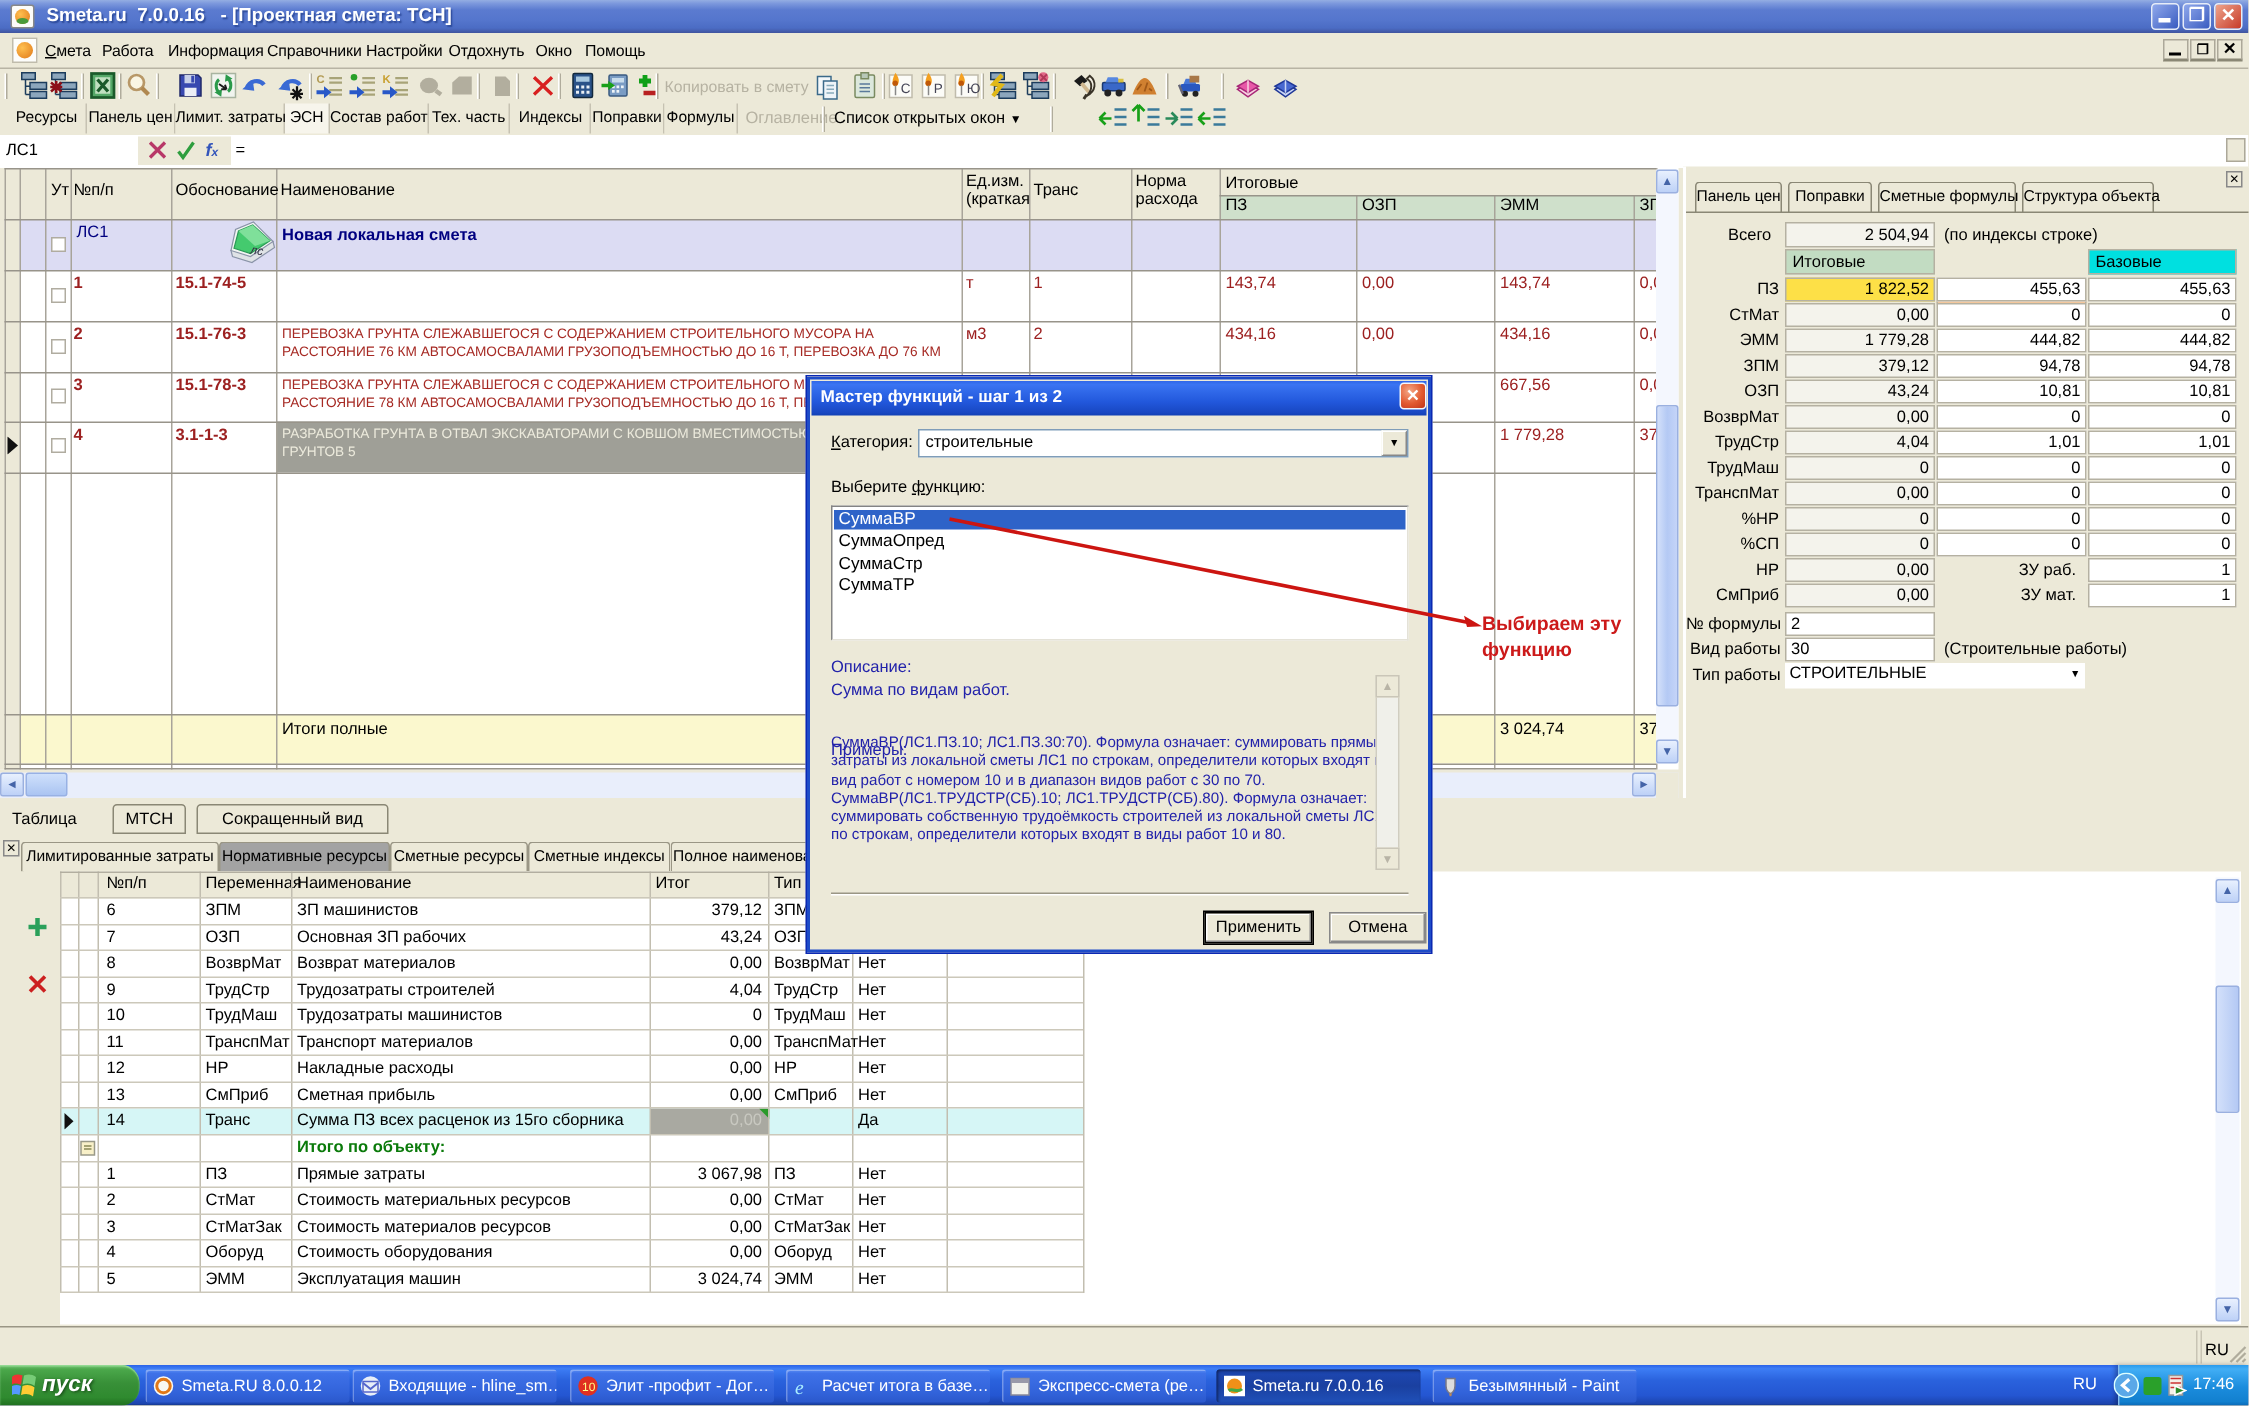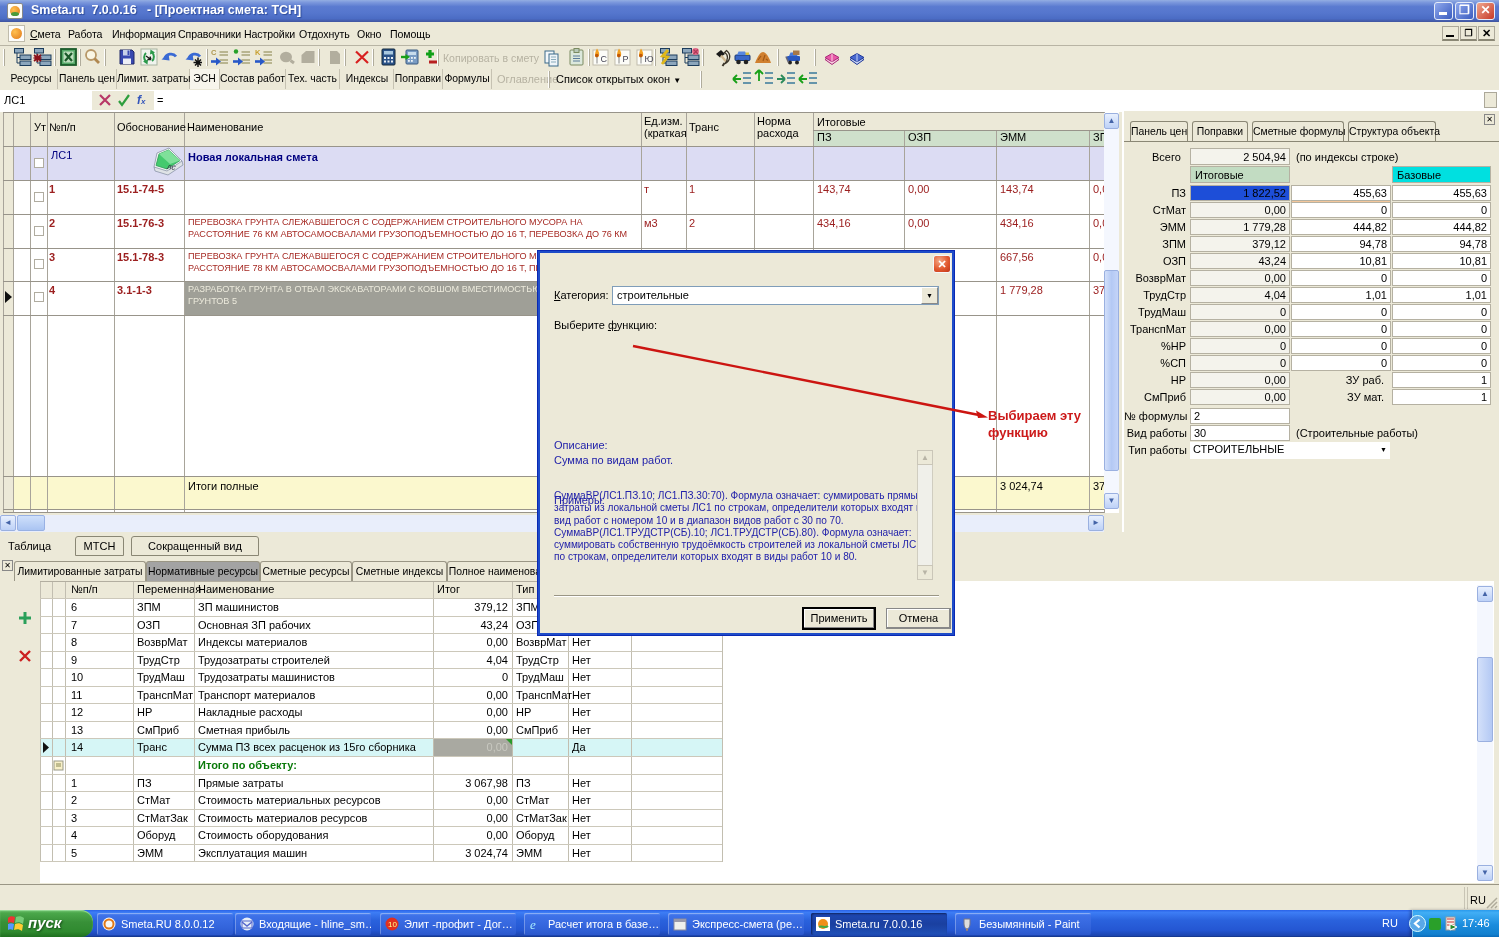--- a/index.html
+++ b/index.html
@@ -398,21 +398,21 @@
 <div class="a" style="left:128px;top:10px;width:92px;height:21px;background:#ece9d8;border:1px solid #8a8775;border-bottom:none;border-radius:3px 3px 0 0;text-align:center;line-height:20px;font-size:10.4px;">Сметные формулы</div>
 <div class="a" style="left:224px;top:10px;width:88px;height:21px;background:#ece9d8;border:1px solid #8a8775;border-bottom:none;border-radius:3px 3px 0 0;text-align:center;line-height:20px;font-size:10.4px;">Структура объекта</div>
 <div class="a" style="left:0;top:30px;width:377px;height:1px;background:#8a8775;"></div>
 <div class="a" style="left:28px;top:40px;">Всего</div>
 <div class="a" style="left:66px;top:37px;width:100px;height:17px;background:#f4f3ec;border:1px solid #b5b1a2;text-align:right;padding:2px 3px 0 0;">2 504,94</div>
 <div class="a" style="left:172px;top:40px;">(по индексы строке)</div>
 <div class="a" style="left:66px;top:55px;width:100px;height:17px;background:#c2dcc2;border:1px solid #b5b1a2;padding:2px 0 0 4px;color:#000;">Итоговые</div>
 <div class="a" style="left:167px;top:55px;width:100px;height:17px;background:#f4c79c;border:1px solid #b5b1a2;padding:2px 0 0 4px;color:#000;margin-top:20px;">Единичные</div>
 <div class="a" style="left:268px;top:55px;width:99px;height:17px;background:#00e0e0;border:1px solid #b5b1a2;padding:2px 0 0 4px;color:#000;">Базовые</div>
 <div class="a" style="left:0;top:76px;width:62px;text-align:right;">ПЗ</div>
-<div class="a" style="left:66px;top:74px;width:100px;height:16px;background:#1d4ed8;border:1px solid #b5b1a2;text-align:right;padding:1px 3px 0 0;">1 822,52</div>
+<div class="a" style="left:66px;top:74px;width:100px;height:16px;background:#fde047;border:1px solid #b5b1a2;text-align:right;padding:1px 3px 0 0;">1 822,52</div>
 <div class="a" style="left:167px;top:74px;width:100px;height:16px;background:#fff;border:1px solid #b5b1a2;text-align:right;padding:1px 3px 0 0;">455,63</div>
 <div class="a" style="left:268px;top:74px;width:99px;height:16px;background:#fff;border:1px solid #b5b1a2;text-align:right;padding:1px 3px 0 0;">455,63</div>
 <div class="a" style="left:0;top:93px;width:62px;text-align:right;">СтМат</div>
 <div class="a" style="left:66px;top:91px;width:100px;height:16px;background:#f4f3ec;border:1px solid #b5b1a2;text-align:right;padding:1px 3px 0 0;">0,00</div>
 <div class="a" style="left:167px;top:91px;width:100px;height:16px;background:#fff;border:1px solid #b5b1a2;text-align:right;padding:1px 3px 0 0;">0</div>
 <div class="a" style="left:268px;top:91px;width:99px;height:16px;background:#fff;border:1px solid #b5b1a2;text-align:right;padding:1px 3px 0 0;">0</div>
 <div class="a" style="left:0;top:110px;width:62px;text-align:right;">ЭММ</div>
 <div class="a" style="left:66px;top:108px;width:100px;height:16px;background:#f4f3ec;border:1px solid #b5b1a2;text-align:right;padding:1px 3px 0 0;">1 779,28</div>
 <div class="a" style="left:167px;top:108px;width:100px;height:16px;background:#fff;border:1px solid #b5b1a2;text-align:right;padding:1px 3px 0 0;">444,82</div>
 <div class="a" style="left:268px;top:108px;width:99px;height:16px;background:#fff;border:1px solid #b5b1a2;text-align:right;padding:1px 3px 0 0;">444,82</div>
@@ -530,21 +530,21 @@
 <div class="a" style="left:158px;top:20px;">ЗП машинистов</div>
 <div class="a" style="left:393px;top:20px;width:75px;text-align:right;color:#000;">379,12</div>
 <div class="a" style="left:476px;top:20px;">ЗПМ</div>
 <div class="a" style="left:31px;top:38px;">7</div>
 <div class="a" style="left:97px;top:38px;">ОЗП</div>
 <div class="a" style="left:158px;top:38px;">Основная ЗП рабочих</div>
 <div class="a" style="left:393px;top:38px;width:75px;text-align:right;color:#000;">43,24</div>
 <div class="a" style="left:476px;top:38px;">ОЗП</div>
 <div class="a" style="left:31px;top:55px;">8</div>
 <div class="a" style="left:97px;top:55px;">ВозврМат</div>
-<div class="a" style="left:158px;top:55px;">Индексы материалов</div>
+<div class="a" style="left:158px;top:55px;">Возврат материалов</div>
 <div class="a" style="left:393px;top:55px;width:75px;text-align:right;color:#000;">0,00</div>
 <div class="a" style="left:476px;top:55px;">ВозврМат</div>
 <div class="a" style="left:532px;top:55px;">Нет</div>
 <div class="a" style="left:31px;top:73px;">9</div>
 <div class="a" style="left:97px;top:73px;">ТрудСтр</div>
 <div class="a" style="left:158px;top:73px;">Трудозатраты строителей</div>
 <div class="a" style="left:393px;top:73px;width:75px;text-align:right;color:#000;">4,04</div>
 <div class="a" style="left:476px;top:73px;">ТрудСтр</div>
 <div class="a" style="left:532px;top:73px;">Нет</div>
 <div class="a" style="left:31px;top:90px;">10</div>
@@ -693,27 +693,34 @@
     </svg>
 <div class="a" style="left:1429px;top:8px;width:12px;height:12px;background:#2aa02a;border-radius:2px;"></div>
 <svg class="a" style="left:1444px;top:6px;" width="14" height="15">
       <rect x="2" y="1" width="9" height="13" fill="#f4f0e8" stroke="#999"></rect>
       <path d="M3 3 H10 M3 6 H10 M3 9 H10" stroke="#c33"></path>
       <path d="M6 8 L13 11 L6 14 Z" fill="#2a8a2a" stroke="#fff"></path>
     </svg>
 <div class="a" style="left:1462px;top:7px;color:#fff;">17:46</div>
 </div>
 <div class="a" style="left:537px;top:250px;width:418px;height:386px;background:#ece9d8;border:1px solid #0a28b4;box-shadow:inset 0 0 0 2px #1e4cc8;z-index:50;">
+<div class="a" style="left:3px;top:3px;width:410px;height:23px;background:linear-gradient(180deg,#2f66e8 0%,#3a74f2 10%,#2258dc 60%,#1847c2 92%,#1140b4 100%);color:#fff;font-weight:bold;font-size:11.5px;line-height:23px;"><span style="margin-left:6px;">Мастер функций - шаг 1 из 2</span></div>
 <div class="a" style="left:395px;top:4px;width:18px;height:18px;border-radius:3px;border:1px solid #f4f8fc;background:radial-gradient(circle at 35% 30%,#f4a886,#e25a30 55%,#c03418);color:#fff;font-weight:bold;font-size:11px;text-align:center;line-height:16px;">✕</div>
 <div class="a" style="left:16px;top:38px;"><u>К</u>атегория:</div>
 <div class="a" style="left:74px;top:35px;width:327px;height:19px;background:#fff;border:1px solid #7f9db9;">
       <span class="a" style="left:4px;top:2px;">строительные</span>
       <div class="a" style="left:308px;top:0px;width:17px;height:17px;background:#ece9d8;border:1px solid #fff;border-right-color:#888;border-bottom-color:#888;text-align:center;font-size:7px;line-height:16px;">▼</div>
     </div>
 <div class="a" style="left:16px;top:68px;">Выберите <u>ф</u>ункцию:</div>
+<div class="a" style="left:16px;top:86px;width:385px;height:90px;background:#fff;border:1px solid;border-color:#848484 #e4e2d8 #e4e2d8 #848484;">
+      <div class="a" style="left:1px;top:2px;width:381px;height:13px;background:#2e63c8;color:#fff;padding-left:3px;font-size:11.5px;">СуммаВР</div>
+      <div class="a" style="left:4px;top:17px;font-size:11.5px;">СуммаОпред</div>
+      <div class="a" style="left:4px;top:31.5px;font-size:11.5px;">СуммаСтр</div>
+      <div class="a" style="left:4px;top:46px;font-size:11.5px;">СуммаТР</div>
+    </div>
 <div class="a" style="left:16px;top:188px;color:#2222aa;">Описание:</div>
 <div class="a" style="left:16px;top:203px;color:#2222aa;">Сумма по видам работ.</div>
 <div class="a" style="left:16px;top:243px;color:#2222aa;">Примеры:</div>
 <div class="a" style="left:16px;top:239px;color:#2222aa;font-size:10.1px;">СуммаВР(ЛС1.ПЗ.10; ЛС1.ПЗ.30:70). Формула означает: суммировать прямые</div>
 <div class="a" style="left:16px;top:251px;color:#2222aa;font-size:10.1px;">затраты из локальной сметы ЛС1 по строкам, определители которых входят в</div>
 <div class="a" style="left:16px;top:264px;color:#2222aa;font-size:10.1px;">вид работ с номером 10 и в диапазон видов работ с 30 по 70.</div>
 <div class="a" style="left:16px;top:276px;color:#2222aa;font-size:10.1px;">СуммаВР(ЛС1.ТРУДСТР(СБ).10; ЛС1.ТРУДСТР(СБ).80). Формула означает:</div>
 <div class="a" style="left:16px;top:288px;color:#2222aa;font-size:10.1px;">суммировать собственную трудоёмкость строителей из локальной сметы ЛС1</div>
 <div class="a" style="left:16px;top:300px;color:#2222aa;font-size:10.1px;">по строкам, определители которых входят в виды работ 10 и 80.</div>
 <div class="a" style="left:379px;top:199px;width:16px;height:130px;background:#f0f0ea;border:1px solid #d0cdc0;"></div>

